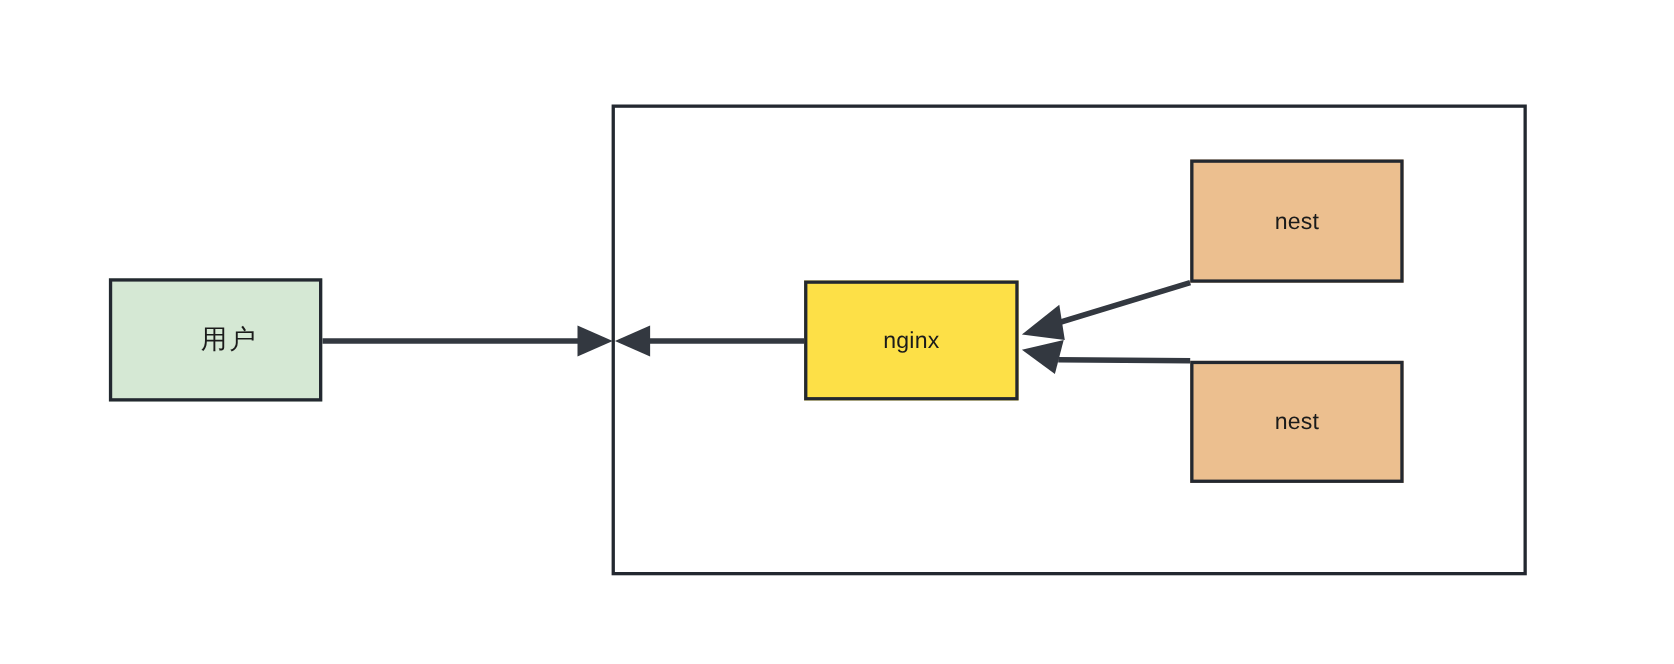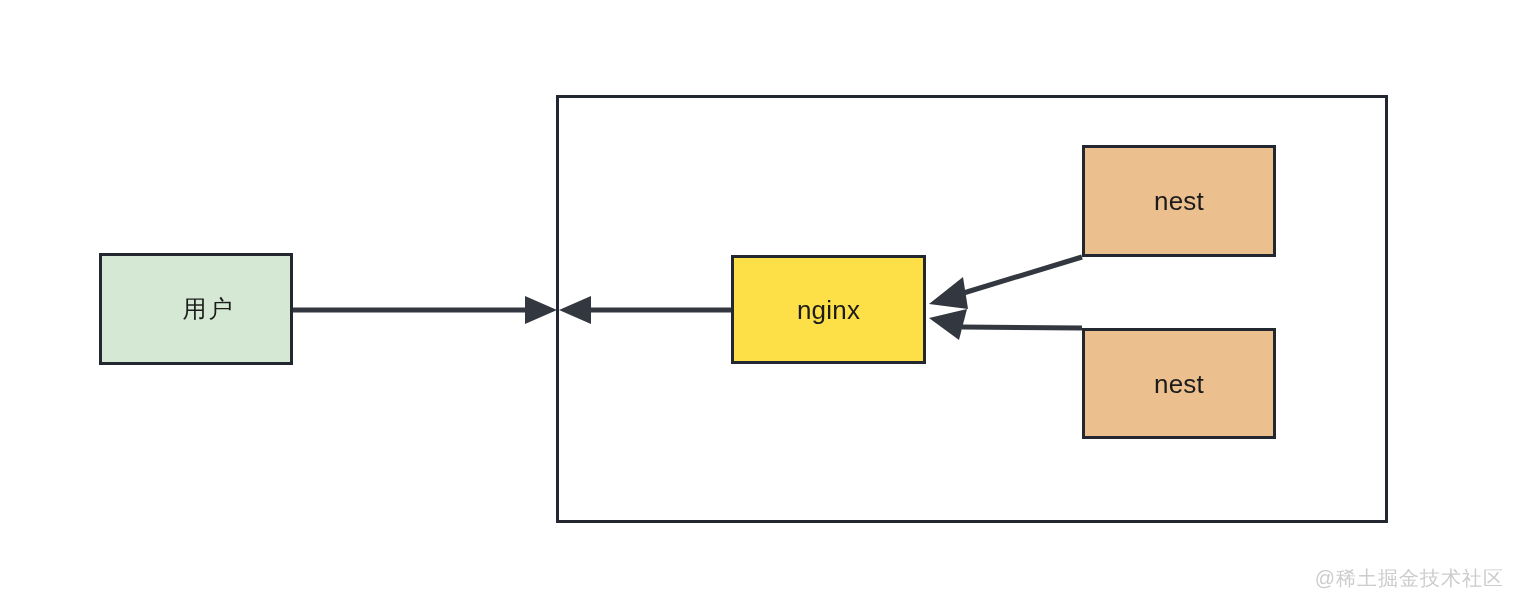--- a/index.html
+++ b/index.html
@@ -26,21 +26,21 @@
     height: 604px;
   }
   .node-box {
     position: absolute;
     box-sizing: border-box;
     display: flex;
     align-items: center;
     justify-content: center;
     border: 3px solid #232830;
     color: #1b1b1b;
-    font-size: 26px;
+    font-size: 21px;
     font-family: "Liberation Sans", "DejaVu Sans", sans-serif;
     letter-spacing: 0.2px;
     line-height: 1;
     user-select: none;
   }
   .node-box.cjk {
     font-size: 24px;
     letter-spacing: 2px;
     padding-left: 25px;
   }
@@ -100,15 +100,14 @@
   </div>
 
   <div class="node-box" style="left:1082px; top:145px; width:194px; height:112px; background:#ecbf8f;">
     <span>nest</span>
   </div>
 
   <div class="node-box" style="left:1082px; top:328px; width:194px; height:111px; background:#ecbf8f;">
     <span>nest</span>
   </div>
 
-  <div id="watermark">@稀土掘金技术社区</div>
 
 </div>
 
 </body></html>

